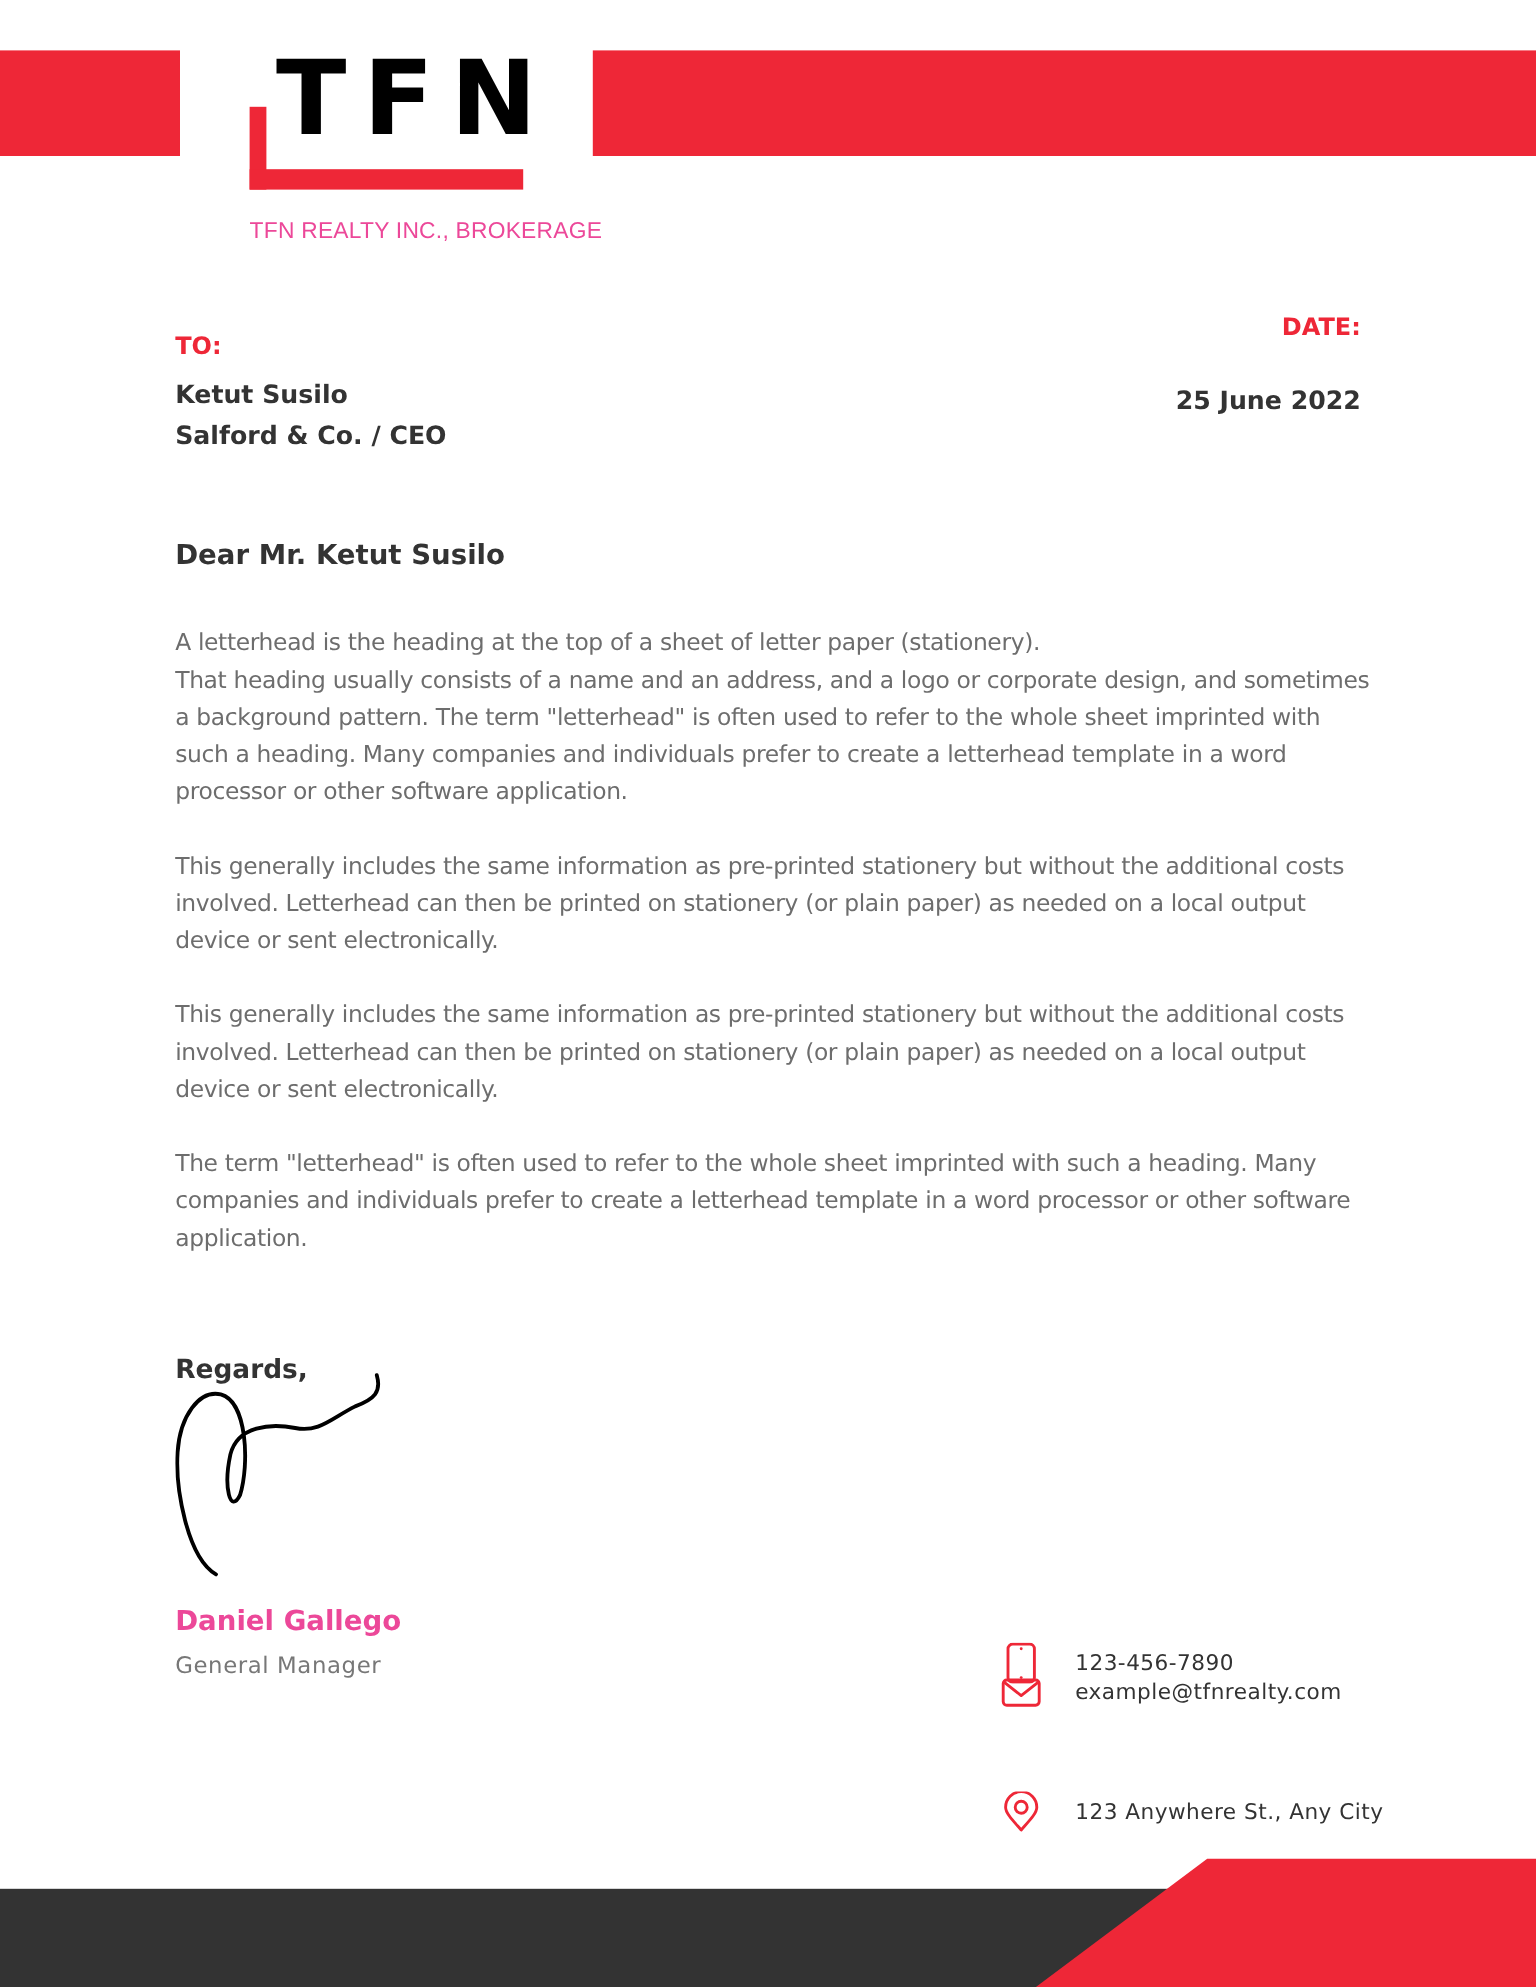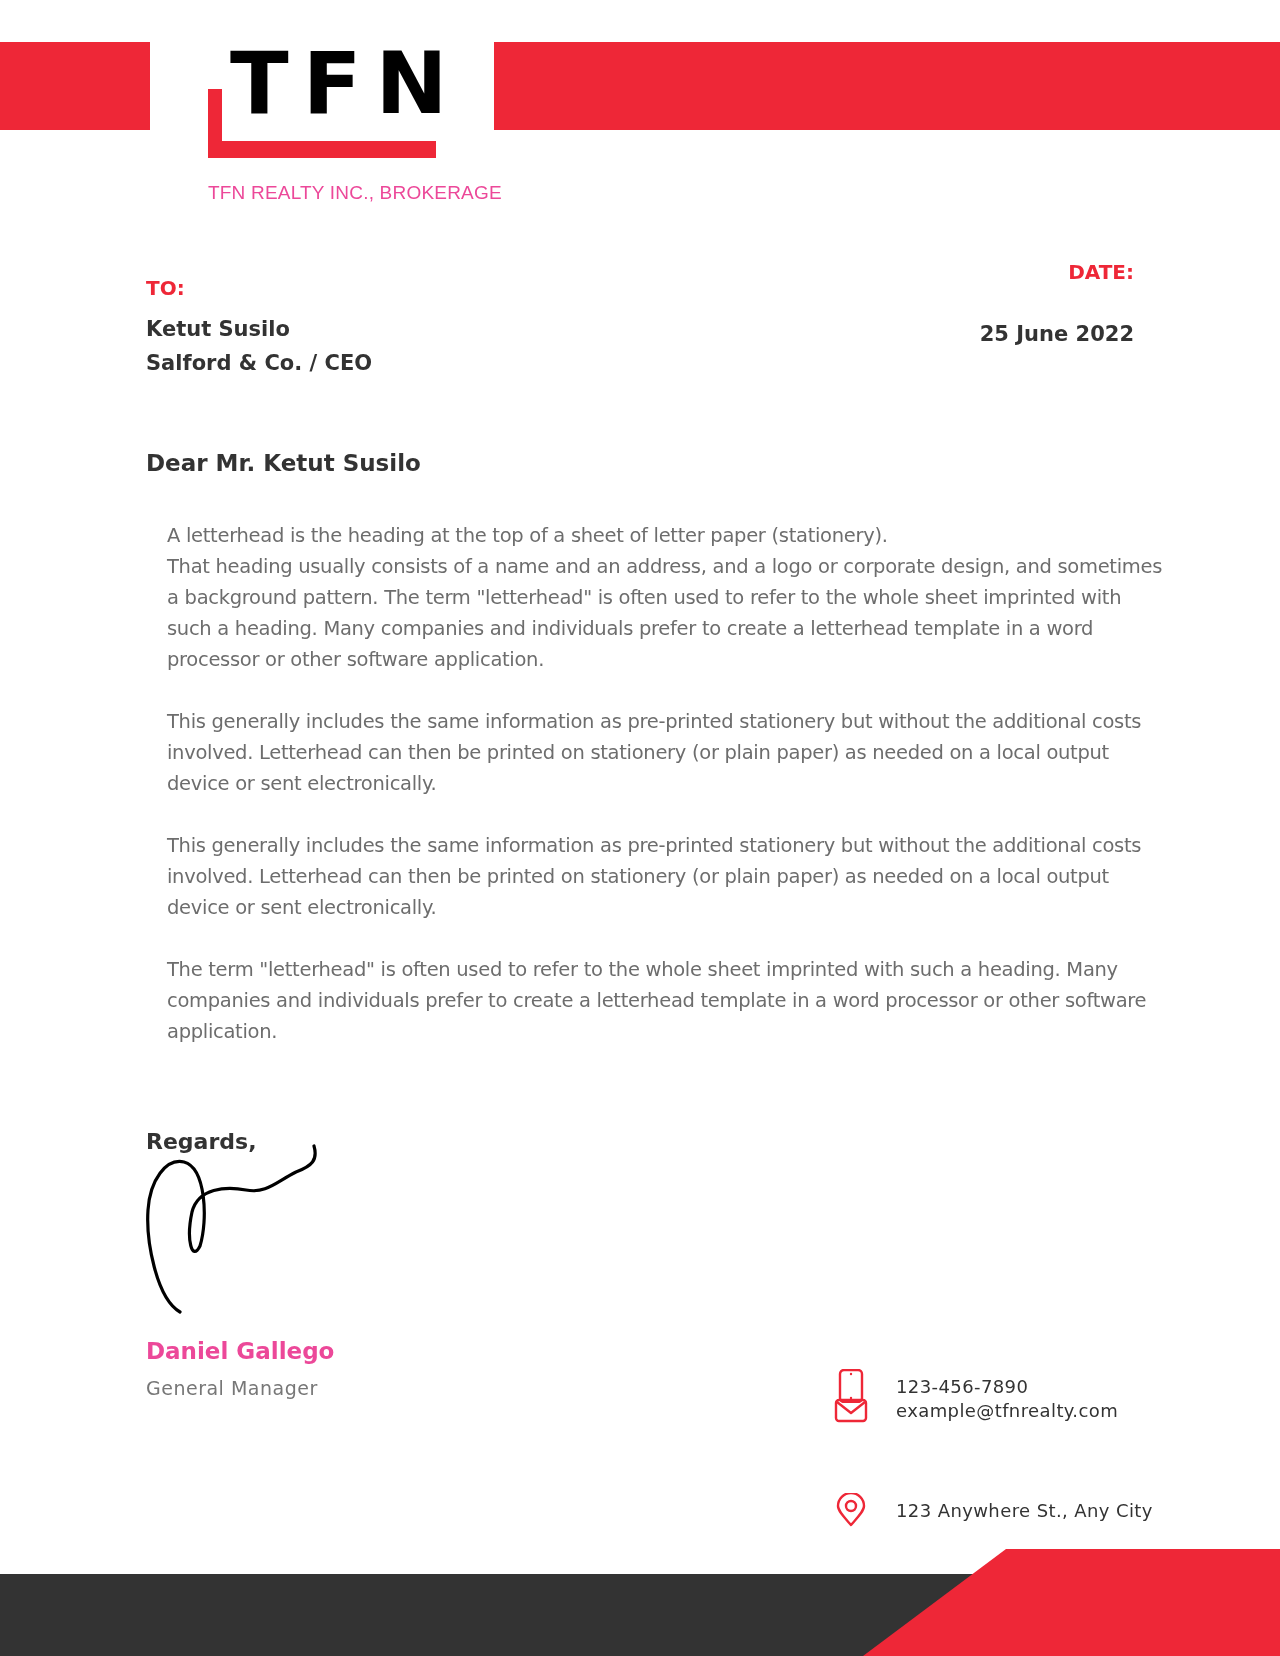--- a/index.html
+++ b/index.html
@@ -17,21 +17,21 @@
   .tagline { left:208px; top:182px; font-size:19px; color:#ec4899; letter-spacing:0.2px; }
   .label-red { color:#ee2737; font-weight:bold; font-size:20px; font-family:"DejaVu Sans", sans-serif; }
   .to-label { left:146px; top:276px; }
   .date-label { right:146px; top:260px; text-align:center;margin-left:36px; }
   .recipient { left:146px; top:312px; font-family:"DejaVu Sans", sans-serif; font-weight:bold; font-size:21px;
                line-height:34px; color:#333; }
   .date-value { right:146px; top:322px; font-family:"DejaVu Sans", sans-serif; font-weight:bold; font-size:21px;
                 color:#333; text-align:right; }
   .greeting { left:146px; top:450px; font-family:"DejaVu Sans", sans-serif; font-weight:bold; font-size:23px; color:#333; }
   .body-text { left:146px; top:520px; width:1000px; font-family:"DejaVu Sans", sans-serif; font-size:19.5px;
-               line-height:31px; color:#6d6d6d; letter-spacing:-0.3px;margin-left:21px; }
+               line-height:31px; color:#6d6d6d; letter-spacing:-0.3px; }
   .body-text p { margin:0 0 31px 0; white-space:pre-line; }
   .regards { left:146px; top:1129px; font-family:"DejaVu Sans", sans-serif; font-weight:bold; font-size:22px; color:#333; }
   .signature { left:146px; top:1140px; width:180px; height:180px; }
   .signer-name { left:146px; top:1338px; font-family:"DejaVu Sans", sans-serif; font-weight:bold; font-size:23px; color:#ec4899; }
   .signer-title { left:146px; top:1377px; font-family:"DejaVu Sans", sans-serif; font-size:19px; color:#777; letter-spacing:0.5px; }
   .contact-row { position:absolute; left:834px; display:flex; align-items:center;margin-top:43px; }
   .contact-row svg { width:34px; height:34px; }
   .contact-text { font-family:"DejaVu Sans", sans-serif; font-size:18px; color:#333; letter-spacing:0.4px; margin-left:28px; }
   .footer { left:0; top:0; width:1280px; height:1656px; pointer-events:none; }
 </style>

